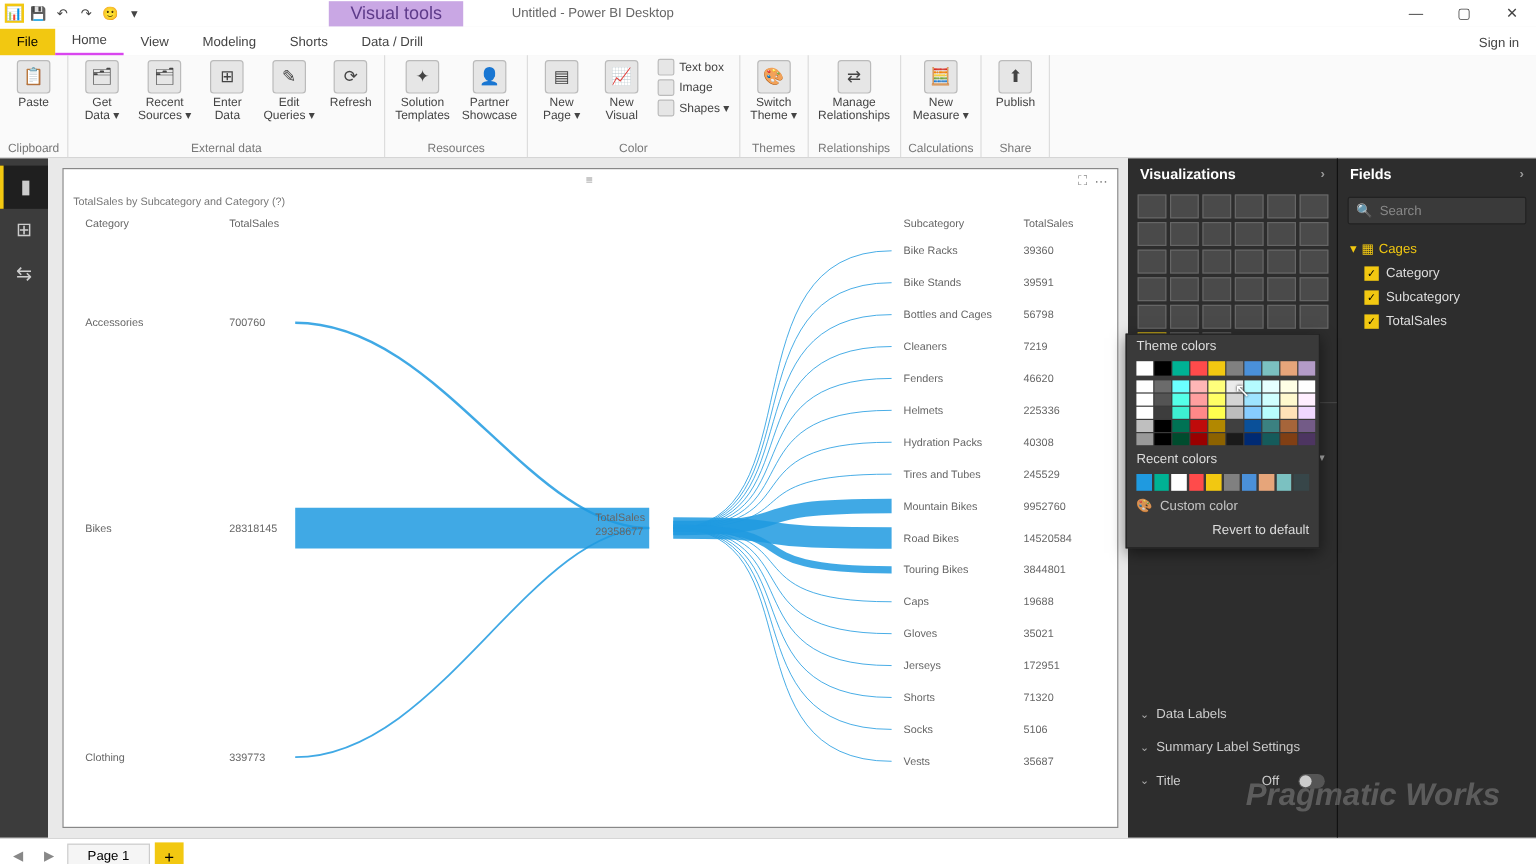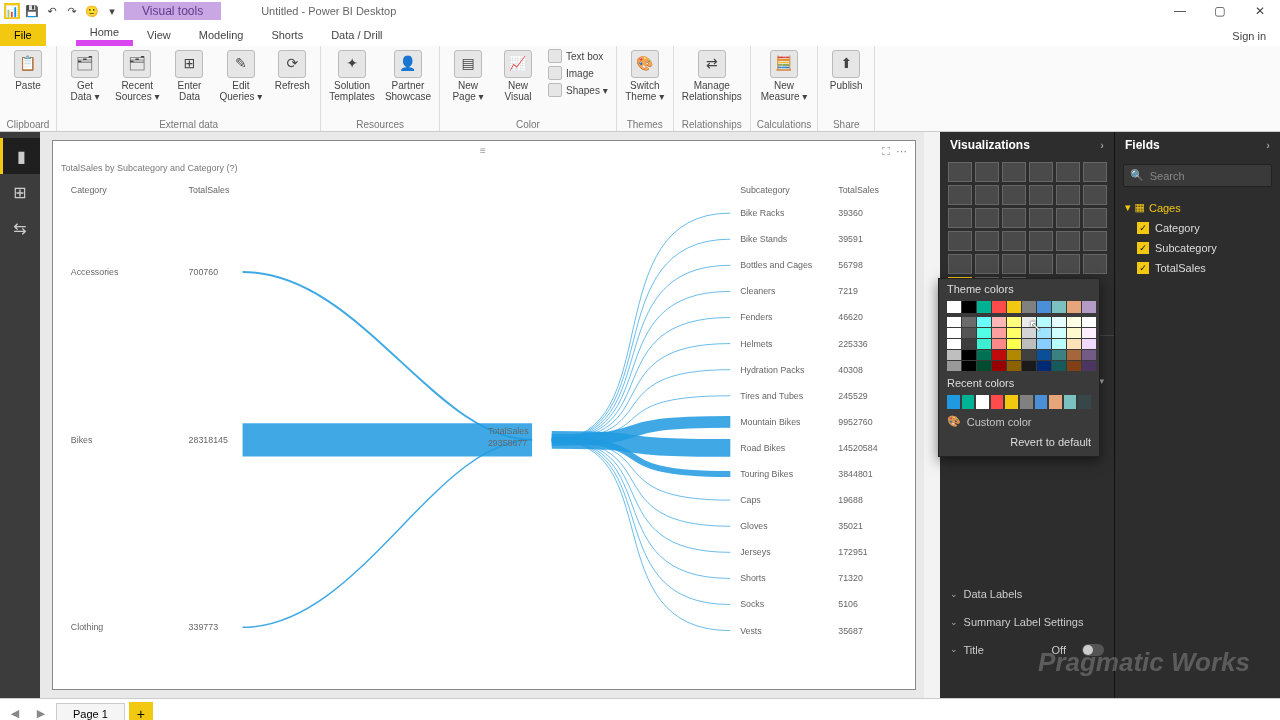--- a/index.html
+++ b/index.html
@@ -2,30 +2,30 @@
 <html><head>
 <meta charset="utf-8">
 <style>
 * { box-sizing: border-box; margin: 0; padding: 0; font-family: "Segoe UI", sans-serif; }
 body { width: 1280px; height: 720px; overflow: hidden; background: #f3f3f3; position: relative; }
 
 
 .titlebar { height: 22px; background: #fff; display: flex; align-items: center; font-size: 11px; color: #444; }
 .titlebar .qat { display: flex; align-items: center; gap: 4px; padding: 0 4px; }
 .titlebar .qat span { width: 16px; height: 16px; display: inline-flex; align-items: center; justify-content: center; font-size: 11px; }
-.titlebar .vistools { background: #c9a7e4; color: #5e3b8a; padding: 2px 18px; font-size: 12px; }
+.titlebar .vistools { background: #c9a7e4; color: #5e3b8a; padding: 2px 18px; font-size: 15px; margin-left: 150px; }
 .titlebar .title { margin-left: 40px; color: #666; }
 .titlebar .winbtns { margin-left: auto; display: flex; }
 .titlebar .winbtns span { width: 40px; height: 22px; display: flex; align-items: center; justify-content: center; font-size: 12px; }
 
 
 .ribbon-tabs { height: 24px; background: #fff; display: flex; align-items: flex-end; border-bottom: 0; font-size: 11px; }
 .ribbon-tabs .file { background: #f2c811; color: #000; padding: 4px 14px; font-weight: 400; height: 22px; display: flex; align-items: center; }
 .ribbon-tabs .tab { padding: 4px 14px; color: #444; height: 22px; display: flex; align-items: center; }
-.ribbon-tabs .tab.active { border-bottom: 6px solid #d946ef; margin-left: 30px; }
+.ribbon-tabs .tab.active { border-bottom: 2px solid #d946ef; }
 .ribbon-tabs .signin { margin-left: auto; padding: 4px 14px; color: #444; }
 
 
 .ribbon { height: 86px; background: #fafafa; border-bottom: 1px solid #ccc; display: flex; }
 .rgroup { border-right: 1px solid #ddd; padding: 2px 6px 0 6px; display: flex; flex-direction: column; align-items: center; }
 .rgroup .items { flex: 1; display: flex; align-items: flex-start; gap: 6px; }
 .rgroup .label { font-size: 10px; color: #777; padding-bottom: 1px; }
 .rbtn-lg { display: flex; flex-direction: column; align-items: center; justify-content: flex-start; padding: 2px 2px; font-size: 10px; color: #444; text-align: center; line-height: 1.1; min-width: 44px; }
 .rbtn-lg .ico { width: 28px; height: 28px; background: #e6e6e6; border: 1px solid #bbb; border-radius: 3px; margin-bottom: 2px; display: flex; align-items: center; justify-content: center; font-size: 14px; }
 .rbtn-sm { display: flex; align-items: center; gap: 4px; font-size: 10px; color: #444; padding: 1px 2px; }
@@ -47,21 +47,21 @@
 .sankey { position: absolute; top: 38px; left: 8px; right: 8px; bottom: 8px; }
 .sankey svg { width: 100%; height: 100%; }
 .col-head { font-size: 9px; fill: #666; }
 .cat-label { font-size: 9px; fill: #666; }
 .cat-val { font-size: 9px; fill: #666; }
 .sub-label { font-size: 9px; fill: #666; }
 .sub-val { font-size: 9px; fill: #666; }
 .link { fill: none; stroke: #1f9ae0; opacity: 0.85; }
 
 
-.rpanes { width: 340px; display: flex; background: #2d2d2d; color: #ccc; margin-left: 16px; }
+.rpanes { width: 340px; display: flex; background: #2d2d2d; color: #ccc; }
 .vispane { width: 175px; border-right: 1px solid #111; display: flex; flex-direction: column; }
 .pane-header { display: flex; align-items: center; justify-content: space-between; padding: 6px 10px; font-size: 12px; font-weight: 600; color: #fff; }
 .pane-header .chev { font-size: 11px; color: #999; }
 .visicons { display: grid; grid-template-columns: repeat(6, 24px); gap: 3px; padding: 4px 8px; }
 .visicons span { width: 24px; height: 20px; background: #4a4a4a; border: 1px solid #666; display: inline-block; }
 .visicons span.sel { border: 1px solid #f2c811; background: #5a5a2a; }
 .visicons .dotsbtn { background: transparent; border: none; color: #ccc; text-align: center; line-height: 20px; }
 .modebar { display: flex; gap: 16px; padding: 6px 10px; border-bottom: 1px solid #444; }
 .modebar span { font-size: 14px; padding-bottom: 4px; }
 .modebar .sel { border-bottom: 2px solid #f2c811; }

